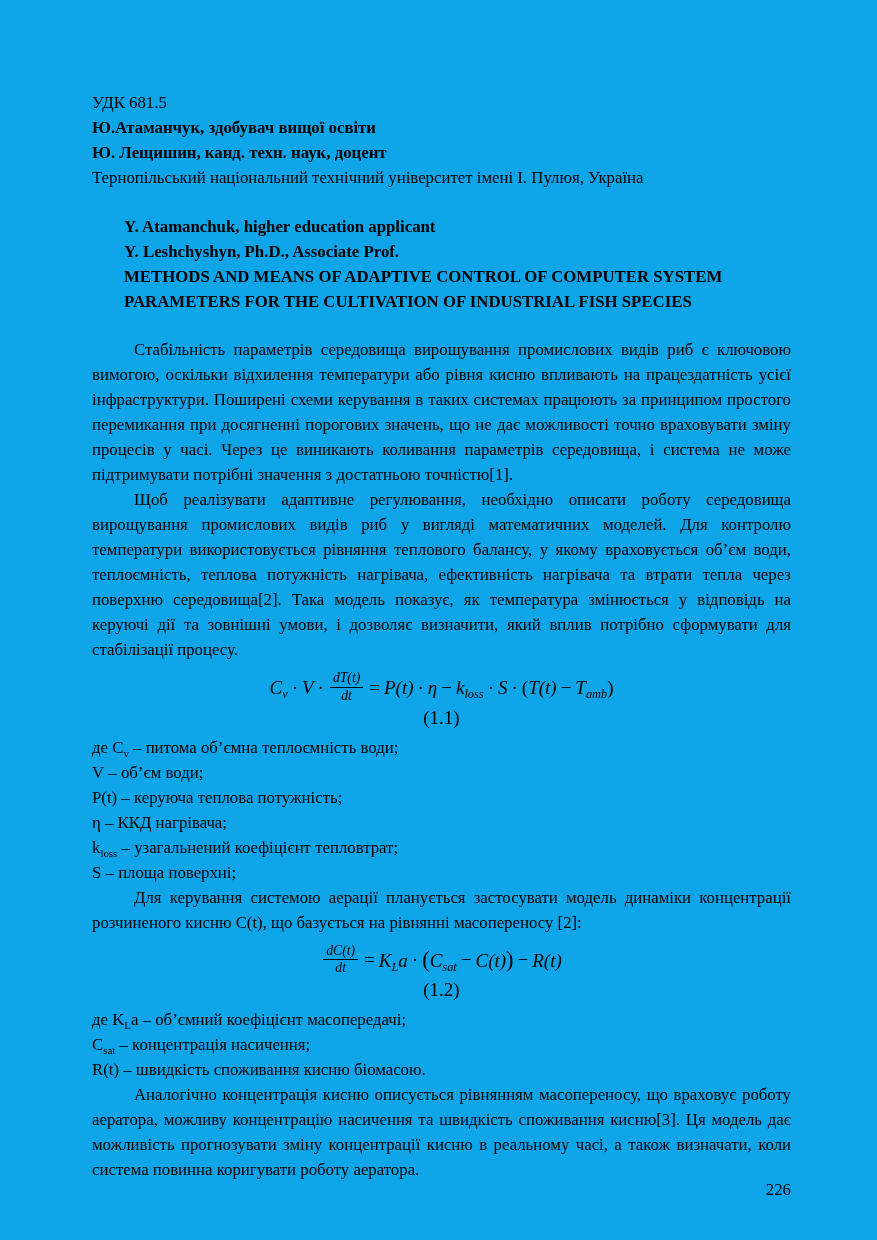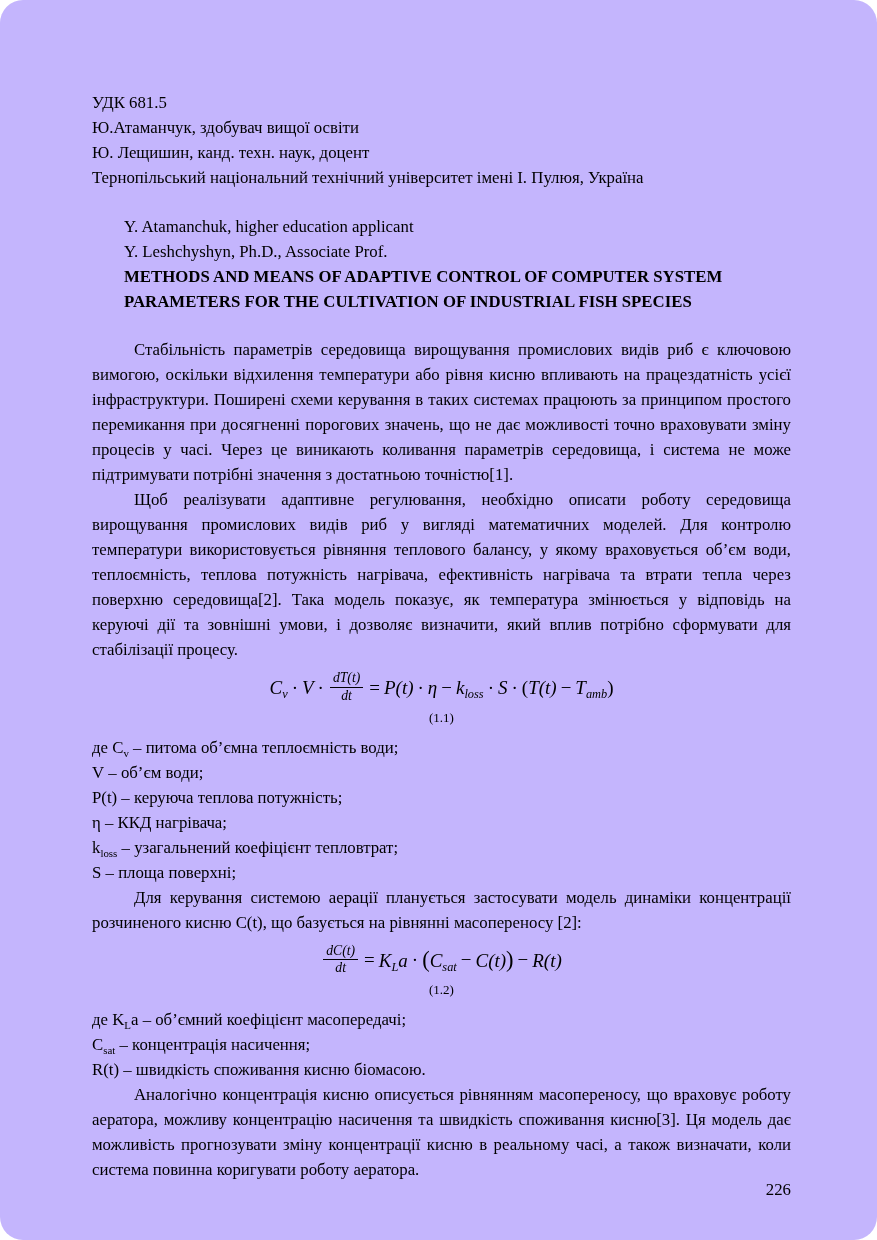--- a/index.html
+++ b/index.html
@@ -1,30 +1,29 @@
 <!DOCTYPE html>
 <html><head>
 <meta charset="utf-8">
 <style>
   * { box-sizing: border-box; }
   html, body { margin: 0; padding: 0; background: #ffffff; }
   .page {
     position: relative;
     width: 877px;
     height: 1240px;
-    background: #c4b5fd;
+    background: #0ea5e9;
     color: #000000;
     font-family: "Liberation Serif", "DejaVu Serif", serif;
     font-size: 16.8px;
     line-height: 25px;
     padding: 90px 86px 0 92px;
     overflow: hidden;
-    border-radius: 23px;
   }
-  .b { font-weight: normal; }
+  .b { font-weight: bold; }
   .line { margin: 0; }
   .title-ua { margin: 13px 0 0 0; font-weight: bold; text-align: center; }
   .en-block { margin-top: 24px; margin-left: 32px; }
   .title-en { font-weight: bold; text-align: left; }
   .para {
     margin: 0;
     text-align: justify;
     text-indent: 42px;
   }
   .para-first { margin-top: 23px; }
@@ -44,21 +43,21 @@
   .frac {
     display: inline-block;
     vertical-align: -0.45em;
     text-align: center;
     line-height: 1.08;
     font-size: 0.72em;
     margin: 0 2px;
   }
   .frac .num { display: block; border-bottom: 1.3px solid #000; padding: 0 3px 1px 3px; text-align: right; }
   .frac .den { display: block; padding-top: 1px; }
-  .eq-num { font-size: 13px; margin-top: 1px; text-align: center; }
+  .eq-num { font-size: 19px; margin-top: 1px; text-align: center; }
   .page-number {
     position: absolute;
     bottom: 38px;
     left: 92px;
     right: 86px;
     text-align: right;
   }
 </style>
 </head>
 <body>

